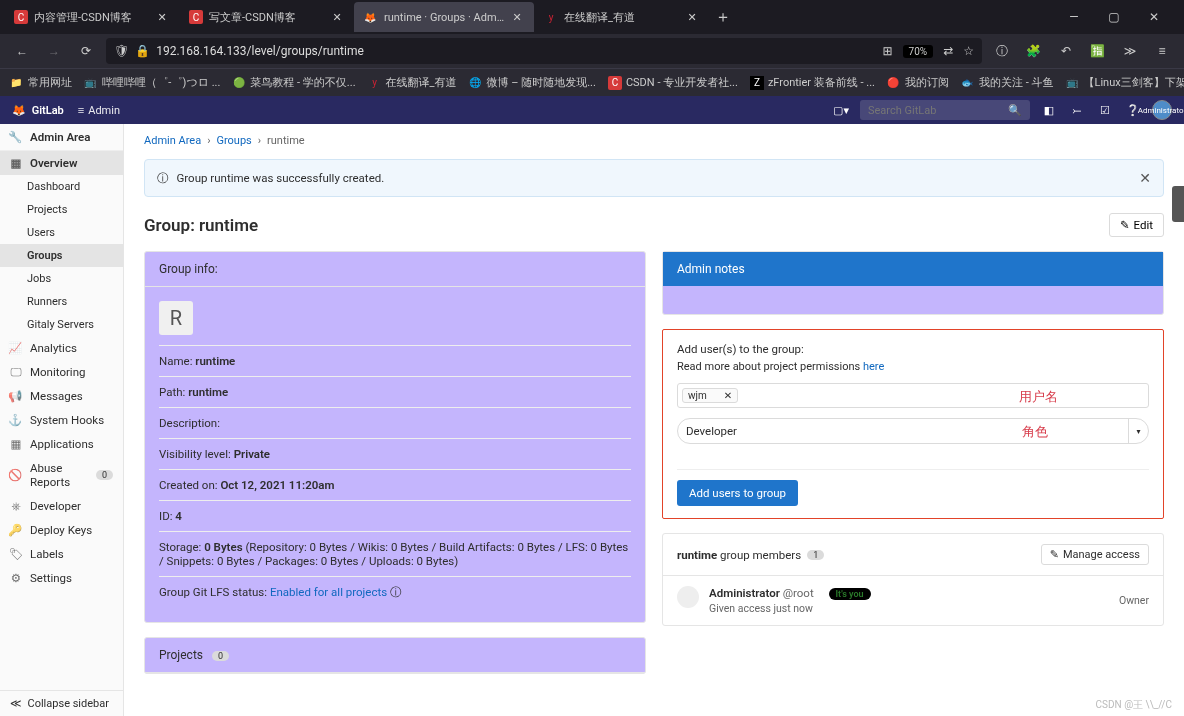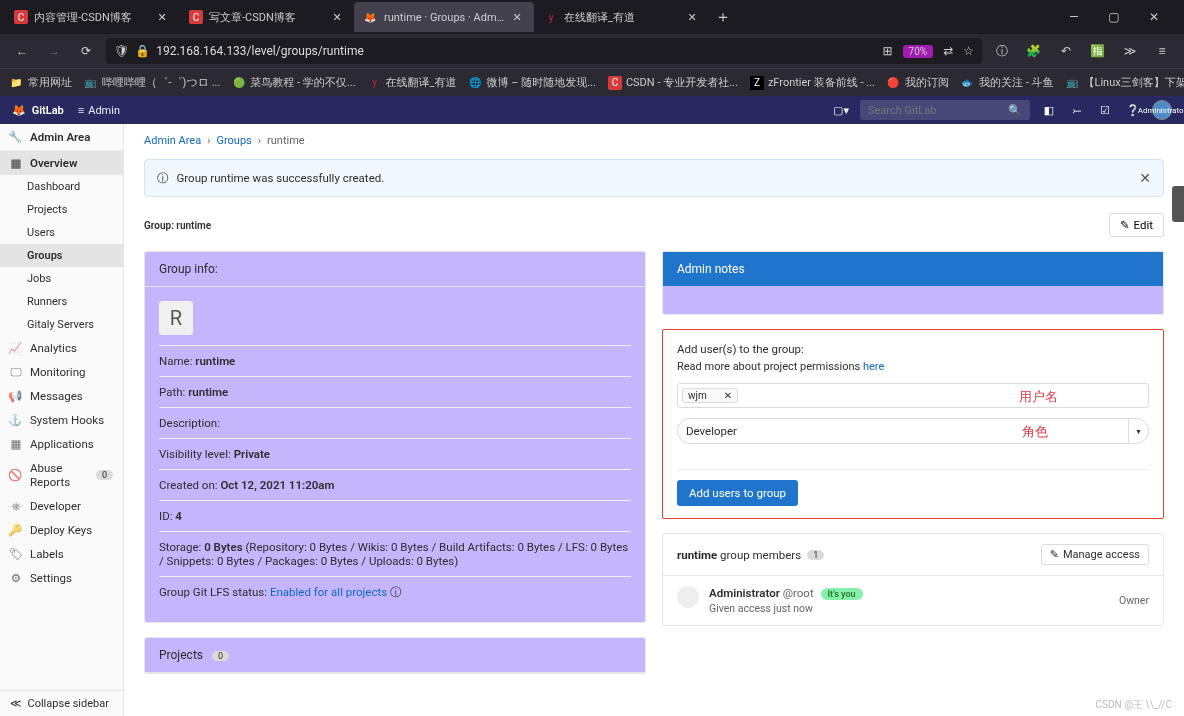--- a/index.html
+++ b/index.html
@@ -15,21 +15,21 @@
 .tab-close { width: 14px; height: 14px; display: flex; align-items: center; justify-content: center; cursor: pointer; }
 .tab-add { width: 28px; height: 28px; display: flex; align-items: center; justify-content: center; font-size: 16px; cursor: pointer; }
 .window-controls { margin-left: auto; display: flex; gap: 12px; padding: 0 12px; }
 .wc-btn { width: 28px; height: 28px; display: flex; align-items: center; justify-content: center; cursor: pointer; font-size: 12px; }
 
 .url-bar { display: flex; align-items: center; height: 34px; padding: 0 10px; gap: 8px; background: #2b2a33; }
 .nav-btn { width: 24px; height: 24px; display: flex; align-items: center; justify-content: center; cursor: pointer; color: #ccc; }
 .url-input-wrap { flex: 1; display: flex; align-items: center; background: #1c1b22; border-radius: 4px; height: 26px; padding: 0 8px; gap: 6px; }
 .url-text { flex: 1; color: #ddd; font-size: 12px; }
 .url-right { display: flex; align-items: center; gap: 10px; }
-.zoom-badge { background: #a21caf; border-radius: 3px; padding: 1px 6px; font-size: 10px; }
+.zoom-badge { background: #000000; border-radius: 3px; padding: 1px 6px; font-size: 10px; }
 
 .bookmarks-bar { display: flex; align-items: center; height: 28px; padding: 0 10px; gap: 12px; background: #2b2a33; border-top: 1px solid #3a3946; font-size: 11px; }
 .bookmark { display: flex; align-items: center; gap: 4px; cursor: pointer; white-space: nowrap; }
 .bk-icon { width: 14px; height: 14px; display: flex; align-items: center; justify-content: center; font-size: 10px; }
 
 
 .gitlab-header { background: #292961; height: 28px; display: flex; align-items: center; padding: 0 12px; gap: 14px; color: #fff; font-size: 11px; }
 .gitlab-logo { display: flex; align-items: center; gap: 6px; font-weight: 600; }
 .gl-menu { display: flex; align-items: center; gap: 4px; cursor: pointer; opacity: 0.9; }
 .gl-right { margin-left: auto; display: flex; align-items: center; gap: 10px; }
@@ -54,21 +54,21 @@
 
 
 .main { flex: 1; padding: 10px 20px 10px 20px; overflow: hidden; background: #fff; }
 .breadcrumb { font-size: 11px; color: #666; display: flex; gap: 6px; margin-bottom: 12px; }
 .breadcrumb a { color: #1068bf; text-decoration: none; }
 
 .alert-success { background: #f0f7fd; border: 1px solid #d1e5f5; border-radius: 4px; padding: 10px 12px; display: flex; align-items: center; gap: 8px; margin-bottom: 16px; font-size: 11.5px; }
 .alert-close { margin-left: auto; cursor: pointer; font-size: 14px; color: #555; }
 
 .page-header { display: flex; align-items: center; margin-bottom: 14px; }
-.page-title { font-size: 10px; font-weight: 600; }
+.page-title { font-size: 17px; font-weight: 600; }
 .edit-btn { margin-left: auto; border: 1px solid #dbdbdb; background: #fff; border-radius: 3px; padding: 4px 10px; font-size: 11.5px; cursor: pointer; display: flex; align-items: center; gap: 4px; }
 
 .columns { display: flex; gap: 16px; }
 .col { flex: 1; }
 
 .panel { border: 1px solid #e5e5e5; border-radius: 3px; margin-bottom: 14px; background: #c4b5fd; }
 .panel-header { padding: 10px 14px; border-bottom: 1px solid #e5e5e5; font-size: 12px; }
 .panel-header.blue { background: #1f75cb; color: #fff; border-bottom: none; }
 .panel-body { padding: 14px; }
 .panel-body.empty { min-height: 24px; }
@@ -93,21 +93,21 @@
 
 .members-panel { border: 1px solid #e5e5e5; border-radius: 3px; }
 .members-header { padding: 10px 14px; border-bottom: 1px solid #e5e5e5; display: flex; align-items: center; font-size: 11.5px; }
 .count-badge { background: #dbdbdb; border-radius: 8px; padding: 0 6px; font-size: 9px; margin-left: 6px; }
 .manage-link { margin-left: auto; border: 1px solid #dbdbdb; border-radius: 3px; padding: 3px 8px; font-size: 11px; cursor: pointer; display: flex; align-items: center; gap: 4px; }
 .member-row { padding: 10px 14px; display: flex; gap: 10px; align-items: flex-start; }
 .member-avatar { width: 22px; height: 22px; border-radius: 50%; background: #eee; }
 .member-info { flex: 1; }
 .member-name { font-size: 11.5px; font-weight: 600; }
 .member-name .handle { font-weight: 400; color: #666; }
-.you-badge { background: #86efac; color: #2a7a2a; border-radius: 8px; padding: 1px 7px; font-size: 9px; margin-left: 4px; }
+.you-badge { background: #000000; color: #2a7a2a; border-radius: 8px; padding: 1px 7px; font-size: 9px; margin-left: 12px; }
 .member-meta { font-size: 10.5px; color: #666; margin-top: 2px; }
 .role-label { font-size: 10.5px; color: #666; align-self: center; }
 .side-handle { position: absolute; right: 0; top: 62px; width: 12px; height: 36px; background: #555; border-radius: 3px 0 0 3px; }
 </style>
 </head>
 <body>
 
 <div class="browser-chrome">
   <div class="tab-bar">
     <div class="tab">

